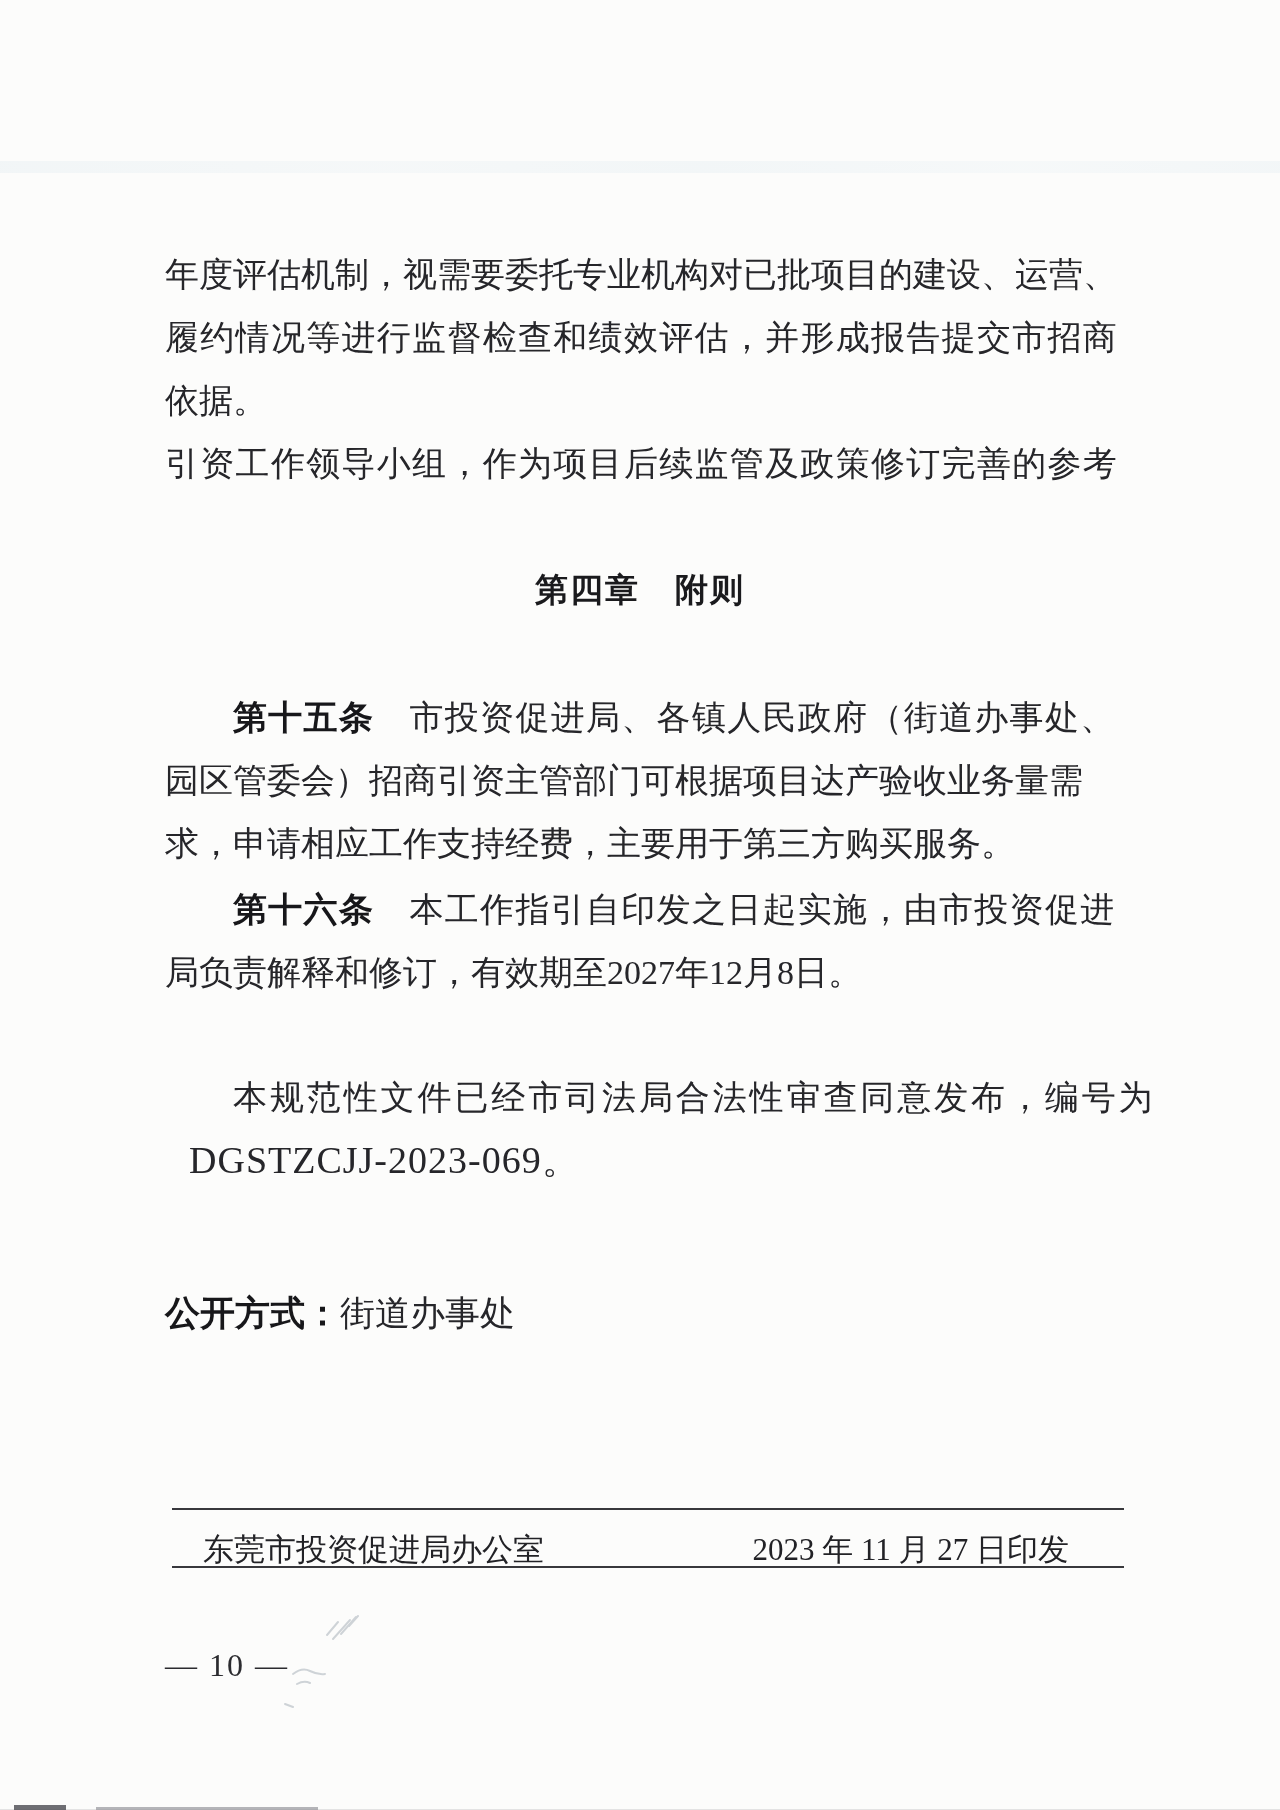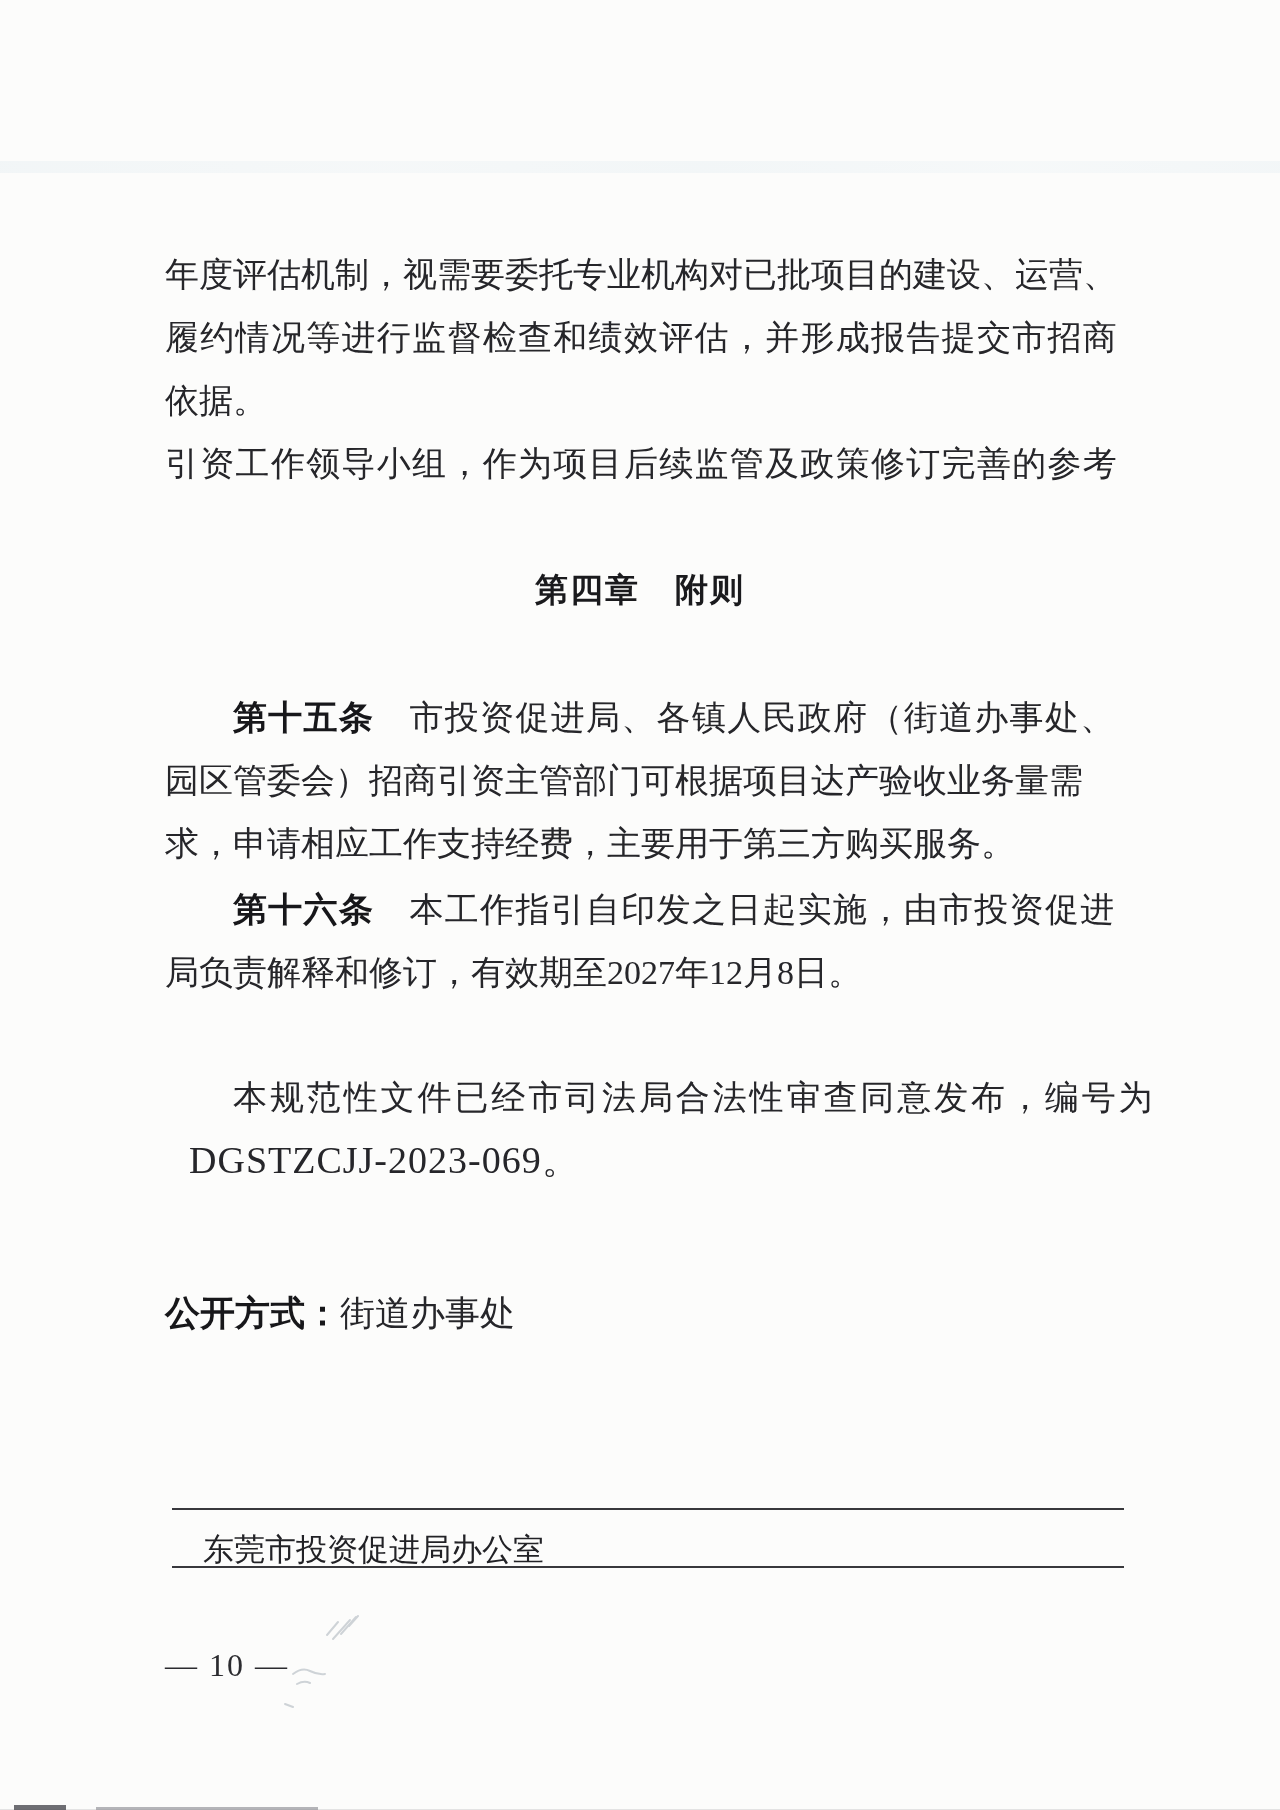--- a/index.html
+++ b/index.html
@@ -93,20 +93,21 @@
   <div class="para" style="top:1066px">
     <div class="ln ls3 indent">本规范性文件已经市司法局合法性审查同意发布，编号为</div>
     <div class="ln latin">DGSTZCJJ-2023-069。</div>
   </div>
 
   <div class="disclosure"><span class="hei">公开方式：</span><span>街道办事处</span></div>
 
   <div class="rule" style="top:1508px"></div>
   <div class="frow">
     <span>东莞市投资促进局办公室</span>
+    <span>2023 年 11 月 27 日印发</span>
   </div>
   <div class="rule" style="top:1566px"></div>
 
   <div class="pagenum">— 10 —</div>
 
   <svg class="scribble" width="110" height="120" viewBox="0 0 110 120" aria-hidden="true">
     <g stroke="#b7bec4" stroke-width="2" fill="none" opacity="0.65" stroke-linecap="round">
       <path d="M58,32 l15,-17"></path>
       <path d="M50,37 l17,-19"></path>
       <path d="M44,33 l11,-13"></path>

